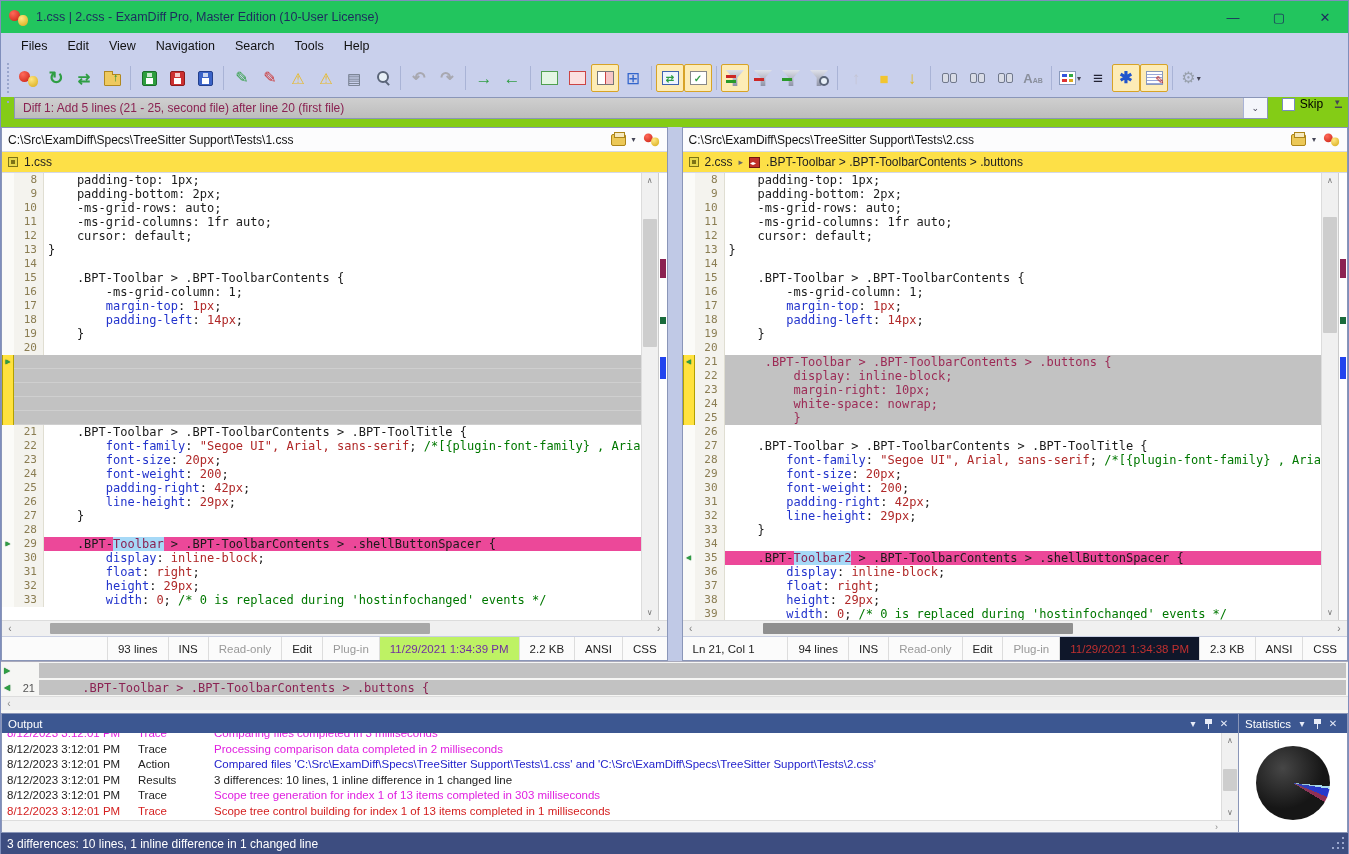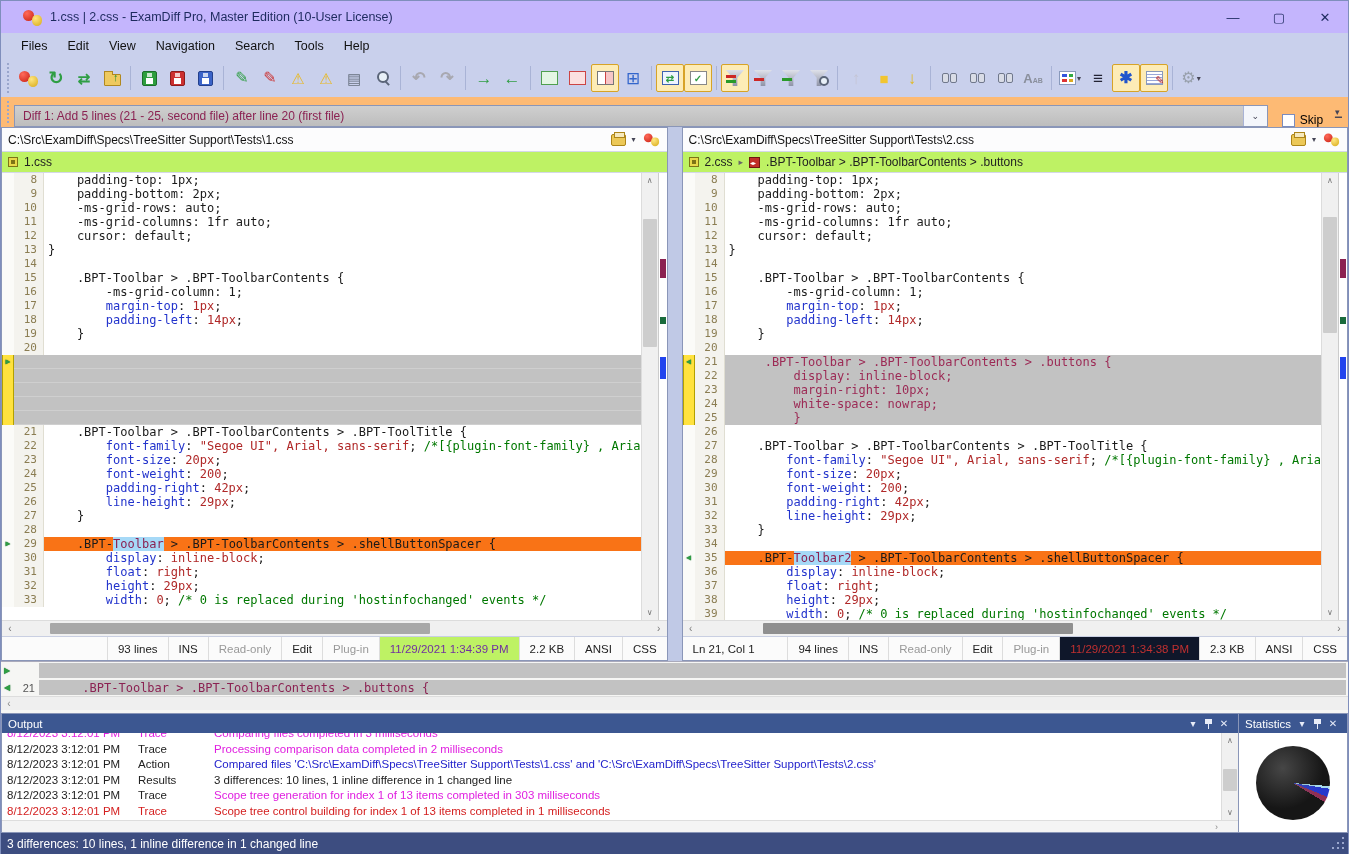--- a/index.html
+++ b/index.html
@@ -1,20 +1,20 @@
 <!DOCTYPE html>
 <html><head>
 <meta charset="utf-8">
 <style>
   * { margin:0; padding:0; box-sizing:border-box; }
   html,body { width:1349px; height:854px; overflow:hidden; font-family:"Liberation Sans",sans-serif; background:#c9d0ec; }
   .win { width:1349px; height:854px; display:flex; flex-direction:column; border:1px solid #7f8ebc; }
 
   
-  .titlebar { height:32px; display:flex; align-items:center; padding-left:22px; background:#c4b5fd; font-size:12.5px; color:#1d2a5e; flex:0 0 auto; }
+  .titlebar { height:32px; display:flex; align-items:center; padding-left:8px; background:#22c55e; font-size:12.5px; color:#1d2a5e; flex:0 0 auto; }
   .titlebar .ttl { margin-left:8px; }
   .wbtns { margin-left:auto; display:flex; }
   .wbtn { width:46px; height:32px; display:flex; align-items:center; justify-content:center; font-size:13px; color:#1d2a5e; }
   .menubar { height:26px; display:flex; align-items:center; padding-left:10px; background:#c9d0ec; font-size:12.5px; color:#111; flex:0 0 auto; }
   .mitem { padding:4px 10px;text-align:center; }
   .grip { width:5px; align-self:stretch; margin:4px 2px; border-left:2px dotted #9aa6cc; }
   .toolbar { height:38px; display:flex; align-items:center; background:#c9d0ec; padding:0 4px; flex:0 0 auto; }
   .tb { width:28px; height:28px; display:inline-flex; align-items:center; justify-content:center; border:1px solid transparent; border-radius:2px; position:relative; }
   .tb.hl { background:#fdecb6; border-color:#d7a327; }
   .tsep { width:1px; height:24px; background:#a9b3d6; margin:0 4px; }
@@ -46,52 +46,52 @@
   .fun-r::after { content:""; position:absolute; left:0; top:8px; width:10px; height:3px; background:#cc2626; }
   .fun-gg::after { content:""; position:absolute; left:0; top:8px; width:10px; height:3px; background:#2a9a2a; }
   .fun-m::after { content:""; position:absolute; right:-1px; bottom:0; width:6px; height:6px; border:2px solid #5a6478; border-radius:50%; background:#e8f0f8; }
   .ic-grid3 { width:17px; height:14px; border:1px solid #8899bb; background:#fff; position:relative; display:inline-block; }
   .ic-grid3::before { content:""; position:absolute; left:2px; top:2px; width:5px; height:3px; background:#3355dd; box-shadow:0 5px 0 #dd3333; }
   .ic-grid3::after { content:""; position:absolute; right:2px; top:2px; width:4px; height:3px; background:#33aa44; box-shadow:0 5px 0 #ddaa22; }
   .ic-ed { width:17px; height:14px; border:1px solid #8899bb; background:repeating-linear-gradient(#fff 0 2px,#9aa8d8 2px 3px); position:relative; display:inline-block; }
   .ic-ed::after { content:"✎"; color:#c03030; font-size:11px; position:absolute; right:-3px; bottom:-3px; }
 
   
-  .diffbar { height:30px; display:flex; align-items:flex-end; background:#fdba74; padding:0 6px 0 4px; flex:0 0 auto; font-size:12px; }
+  .diffbar { height:30px; display:flex; align-items:flex-start; background:#84cc16; padding:0 6px 20px 4px; flex:0 0 auto; font-size:12px; }
   .diffcombo { flex:1; height:22px; display:flex; border:1px solid #8a96b8; background:linear-gradient(#cfcfcf,#bdbdbd); align-items:center; }
   .diffcombo .txt { flex:1; padding:0 8px; color:#8b2252; white-space:nowrap; overflow:hidden; }
   .diffcombo .drop { width:24px; align-self:stretch; background:#f4f6fb; border-left:1px solid #a9b3d6; display:flex; align-items:center; justify-content:center; color:#445; font-size:9px; }
   .skipwrap { display:flex; align-items:center; margin-left:14px; }
   .skipbox { width:13px; height:13px; border:1px solid #7a8cbf; background:#fff; margin-right:5px; }
   .ovf { font-size:9px; color:#445; margin-left:12px; }
 
   
   .panes { display:flex; height:534px; flex:0 0 auto; background:#c9d0ec; }
   .pane { display:flex; flex-direction:column; border:1px solid #8a96b8; background:#fff; }
   .pane.left { width:668px; } .pane.right { flex:1; }
   .splitter { width:14px; background:#c0c9e6; }
   .pane-path { height:24px; display:flex; align-items:center; padding:0 6px; font-size:12px; background:#fcfcfd; border-bottom:1px solid #d4d8e8; color:#111; }
   .pane-path .sp { flex:1; }
   .chip-print { width:15px; height:12px; background:#ecc857; border:1px solid #ad8519; border-radius:2px; position:relative; }
   .chip-print::before { content:""; position:absolute; left:2px; top:-3px; width:9px; height:4px; background:#f6e9bd; border:1px solid #ad8519; }
-  .pane-crumb { height:21px; display:flex; align-items:center; padding:0 6px; font-size:12px; background:#bef264; border-bottom:1px solid #d4d8e8; color:#222; }
+  .pane-crumb { height:21px; display:flex; align-items:center; padding:0 6px; font-size:12px; background:#fde047; border-bottom:1px solid #d4d8e8; color:#222; }
   .crumb-ico { width:10px; height:10px; background:#e8d84a; border:1px solid #7d7416; margin-right:6px; position:relative; }
   .crumb-ico::after { content:""; position:absolute; inset:2px; background:#7d7416; }
   .crumb-sep { color:#666; font-size:9px; margin:0 6px; }
   .crumb-red { width:11px; height:11px; background:#c03028; border:1px solid #701810; margin-right:6px; position:relative; }
   .crumb-red::after { content:"◂▸"; color:#fff; font-size:6px; position:absolute; left:0; top:1.5px; }
   .pane-body { flex:1; display:flex; overflow:hidden; }
   .code-rows { flex:1; overflow:hidden; font-family:"DejaVu Sans Mono",monospace; font-size:12px; }
   .crow { display:flex; height:14px; line-height:14px; white-space:pre; }
   .mk { width:12px; flex:0 0 auto; background:#fbfbf8; display:flex; align-items:center; justify-content:center; }
   .mk.yb { background:#ffe23e; border-left:1px solid #b3a000; border-right:1px solid #b3a000; }
   .mk .arrow { font-style:normal; font-size:8px; color:#2f9e44; text-shadow:0 0 1px #135c22; }
   .ln { width:30px; flex:0 0 auto; text-align:right; padding-right:6px; color:#8b7d52; background:#f4f3ee; border-right:1px solid #e0ded2; font-size:11px; }
   .cl { flex:1; padding-left:4px; color:#1a1a1a; overflow:hidden; }
-  .cl.chg { background:#f97316; }
+  .cl.chg { background:#ec4899; }
   .cl.add { background:#c2c2c2; }
   .phfill { flex:1; background:#c2c2c2; border-bottom:1px solid #cfcfcf; }
   .tk-p { color:#2233cc; } .tk-v { color:#b02828; } .tk-c { color:#007800; }
   .tk-h { background:#a6d9f7; color:#8b2252; } .tk-a { color:#9c2a55; }
 
   .vscroll { width:17px; flex:0 0 auto; background:#f0f0f0; border-left:1px solid #dcdcdc; position:relative; }
   .vs-btn { height:15px; display:flex; align-items:center; justify-content:center; font-size:8px; color:#777; }
   .vs-btn.bot { position:absolute; bottom:0; left:0; right:0; }
   .vs-thumb { position:absolute; left:1px; right:1px; background:#cdcdcd; border-radius:1px; }
   .map { width:9px; flex:0 0 auto; background:#fff; border-left:1px solid #ccc; position:relative; }

